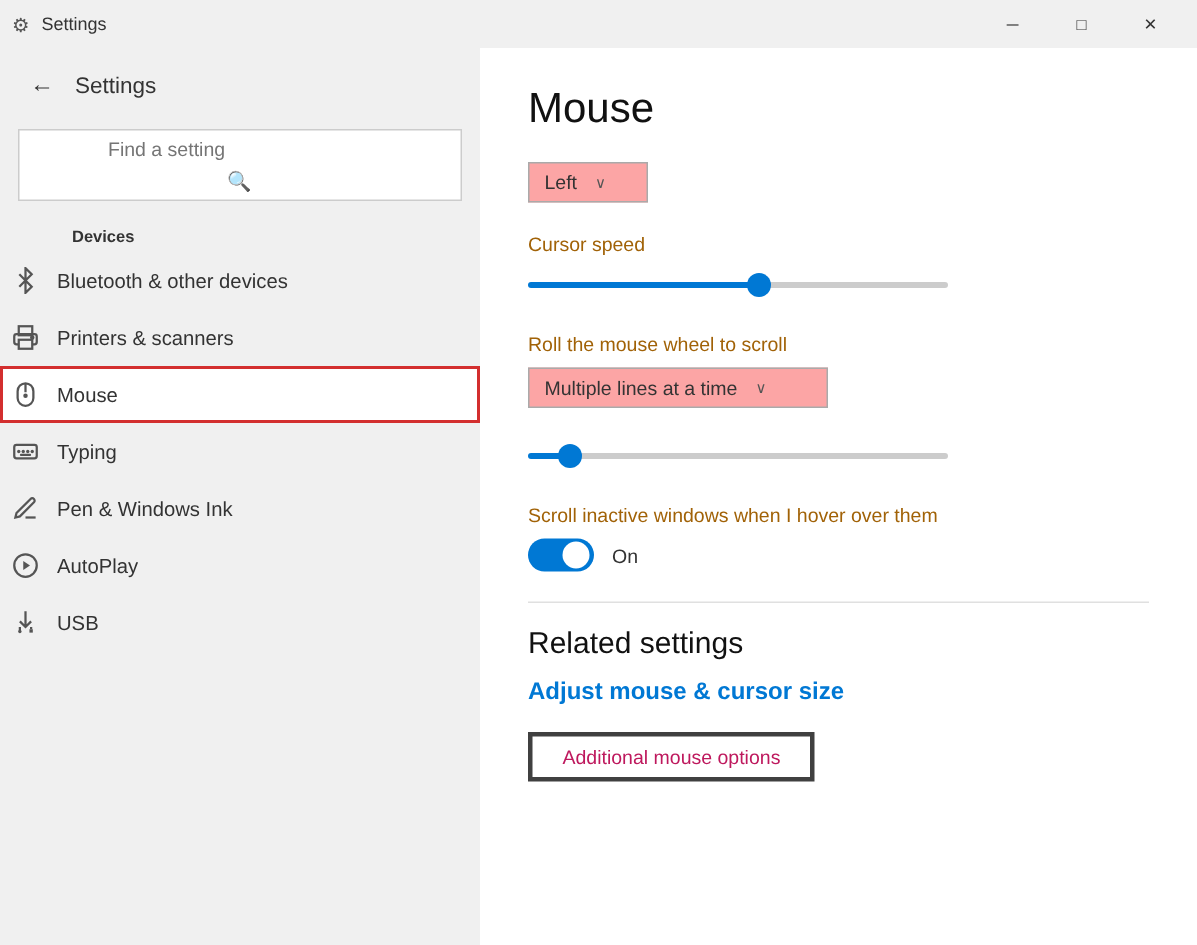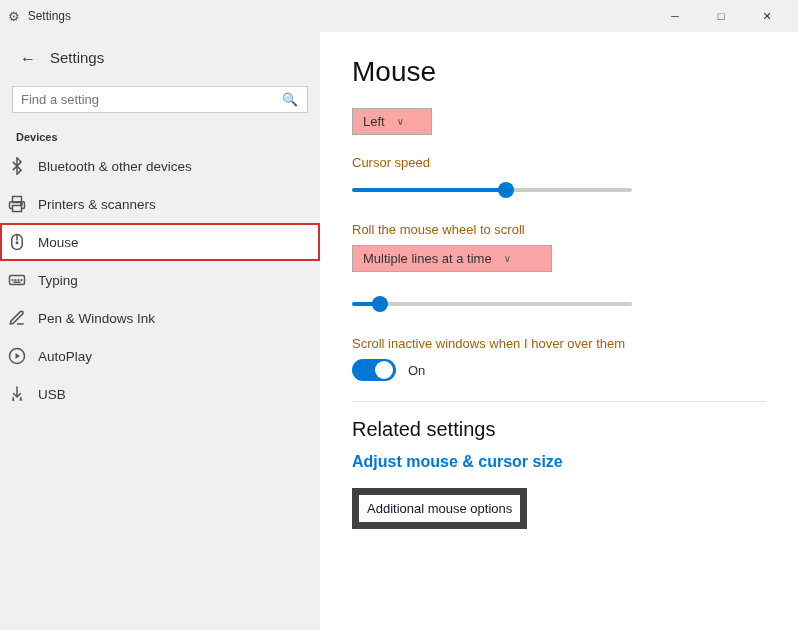--- a/index.html
+++ b/index.html
@@ -83,40 +83,42 @@
       color: #333;
     }
     .search-box {
       margin: 8px 12px 12px;
       display: flex;
       align-items: center;
       background: #fff;
       border: 1px solid #ccc;
       padding: 5px 8px;
       gap: 6px;
+      flex-direction: column;
     }
     .search-input {
       border: none;
       outline: none;
       flex: 1;
       font-size: 13px;
       color: #555;
       background: transparent;
     }
     .search-icon-svg {
       color: #555;
       font-size: 13px;
     }
 
     .sidebar-section-title {
       font-size: 11px;
       font-weight: 600;
       color: #333;
       padding: 6px 16px 4px;
       text-transform: none;
+      margin-left: 32px;
     }
 
     .sidebar-item {
       display: flex;
       align-items: center;
       gap: 12px;
       padding: 10px 8px;
       cursor: pointer;
       color: #333;
       font-size: 13.5px;
@@ -262,26 +264,26 @@
       color: #0078d4;
       font-size: 16px;
       text-decoration: none;
       margin-bottom: 15px;
       cursor: pointer;
       font-weight: bold;
     }
 
     .related-link-boxed {
       display: inline-block;
-      color: #0f172a;
+      color: #be185d;
       font-size: 13px;
       text-decoration: none;
       cursor: pointer;
-      border: 7px solid #404040;
-      padding: 6px 8px;
+      border: 3px solid #404040;
+      padding: 6px 20px;
       margin-top: 2px;
     }
 
     .section-divider {
       border: none;
       border-top: 1px solid #e0e0e0;
       margin: 16px 0;
     }
 
     

